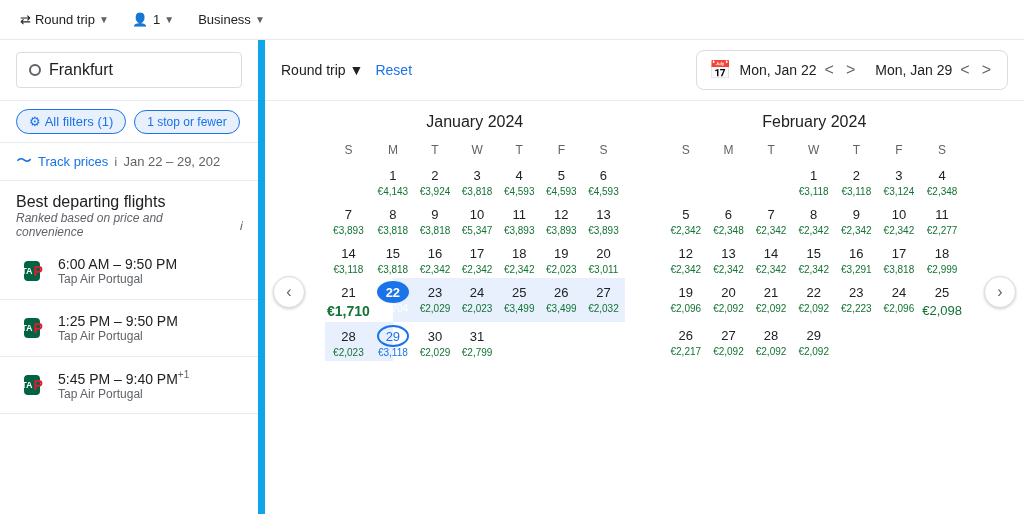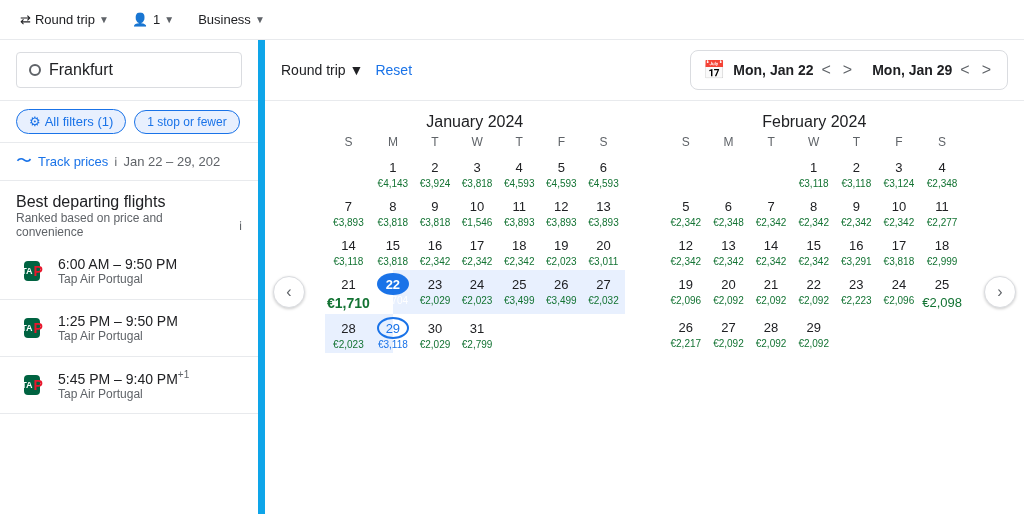--- a/index.html
+++ b/index.html
@@ -20,48 +20,48 @@
     .search-icon-circle { width: 12px; height: 12px; border-radius: 50%; border: 2px solid #5f6368; }
     .search-text { font-size: 16px; color: #202124; }
     .filters-row { display: flex; align-items: center; gap: 8px; padding: 8px 16px; border-bottom: 1px solid #e8eaed; }
     .filter-btn { display: flex; align-items: center; gap: 4px; padding: 4px 12px; border: 1px solid #dadce0; border-radius: 20px; font-size: 13px; cursor: pointer; }
     .filter-btn.active { background: #e8f0fe; border-color: #1a73e8; color: #1a73e8; }
     .filter-btn.pill { background: #e8f0fe; border-color: #1a73e8; color: #1a73e8; font-size: 12px; }
     .track-prices { display: flex; align-items: center; gap: 6px; padding: 8px 16px; border-bottom: 1px solid #e8eaed; font-size: 13px; color: #1a73e8; cursor: pointer; }
     .track-icon { color: #1a73e8; font-size: 16px; }
     .best-flights-title { padding: 12px 16px 4px; }
     .best-flights-title h3 { font-size: 16px; font-weight: 500; }
-    .best-flights-sub { font-size: 12px; color: #5f6368; display: flex; align-items: center; gap: 12px; }
+    .best-flights-sub { font-size: 12px; color: #5f6368; display: flex; align-items: center; gap: 12px; font-style: italic; }
     .flight-list { overflow-y: auto; flex: 1; }
     .flight-item { display: flex; align-items: center; padding: 12px 16px; border-bottom: 1px solid #e8eaed; gap: 10px; cursor: pointer; }
     .airline-logo { width: 32px; height: 32px; display: flex; align-items: center; justify-content: center; }
     .tap-logo { background: #006341; border-radius: 4px; color: white; font-size: 9px; font-weight: bold; width: 16px; height: 20px; display: flex; align-items: center; justify-content: center; }
     .tap-p { color: #e8172c; font-size: 14px; font-weight: bold; margin-left: 1px; }
     .flight-details { flex: 1; }
     .flight-time { font-size: 14px; font-weight: 500; }
     .flight-airline { font-size: 12px; color: #5f6368; }
 
     
     .right-panel { flex: 1; display: flex; flex-direction: column; overflow: hidden; position: relative; }
     .calendar-header { display: flex; align-items: center; justify-content: space-between; padding: 10px 16px; border-bottom: 1px solid #e8eaed; }
     .cal-header-left { display: flex; align-items: center; gap: 12px; }
     .round-trip-select { display: flex; align-items: center; gap: 4px; font-size: 14px; cursor: pointer; }
     .reset-btn { color: #1a73e8; font-size: 14px; cursor: pointer; background: none; border: none; }
     .date-range-display { display: flex; align-items: center; gap: 8px; border: 1px solid #dadce0; border-radius: 8px; padding: 8px 12px; }
     .date-nav { display: flex; align-items: center; gap: 4px; }
     .date-nav-btn { background: none; border: none; cursor: pointer; color: #5f6368; font-size: 16px; padding: 2px 4px; }
     .date-separator { color: #5f6368; }
-    .date-text { font-size: 14px; font-weight: 700; }
+    .date-text { font-size: 14px; font-weight: 400; }
     .cal-icon { font-size: 18px; color: #5f6368; }
 
     
     .calendars-wrap { display: flex; flex: 1; overflow: hidden; position: relative; }
     .calendar-nav-btn { position: absolute; top: 50%; transform: translateY(-50%); background: white; border: 1px solid #dadce0; border-radius: 50%; width: 32px; height: 32px; display: flex; align-items: center; justify-content: center; cursor: pointer; z-index: 10; font-size: 16px; color: #5f6368; box-shadow: 0 1px 3px rgba(0,0,0,0.2); }
     .calendar { flex: 1; padding: 12px 20px; }
-    .calendar-title { text-align: center; font-size: 16px; font-weight: 500; margin-bottom: 0; }
+    .calendar-title { text-align: center; font-size: 16px; font-weight: 500; margin-bottom: 8px; }
     .cal-grid { display: grid; grid-template-columns: repeat(7, 1fr); gap: 0; }
     .cal-day-header { text-align: center; font-size: 12px; color: #5f6368; padding: 4px 0; font-weight: 500; }
     .cal-cell { text-align: center; padding: 3px 2px; cursor: pointer; }
     .cal-cell .day-num { font-size: 13px; font-weight: 400; width: 32px; height: 22px; display: flex; align-items: center; justify-content: center; margin: 0 auto; border-radius: 50%; }
     .cal-cell .price { font-size: 10px; color: #137333; }
     .cal-cell.empty { cursor: default; }
     .calendars-container { display: flex; flex: 1; }
     .nav-left-wrap { display: flex; align-items: center; padding: 0 8px; }
     .nav-right-wrap { display: flex; align-items: center; padding: 0 8px; }
   </style>
@@ -228,21 +228,21 @@
               <div class="cal-cell">
           <div class="day-num" style="">8</div>
           <div class="price" style="font-size:10px; color:#137333;">€3,818</div>
         </div>
               <div class="cal-cell">
           <div class="day-num" style="">9</div>
           <div class="price" style="font-size:10px; color:#137333;">€3,818</div>
         </div>
               <div class="cal-cell">
           <div class="day-num" style="">10</div>
-          <div class="price" style="font-size:10px; color:#137333;">€1,546</div>
+          <div class="price" style="font-size:10px; color:#137333;">€5,347</div>
         </div>
               <div class="cal-cell">
           <div class="day-num" style="">11</div>
           <div class="price" style="font-size:10px; color:#137333;">€3,893</div>
         </div>
               <div class="cal-cell">
           <div class="day-num" style="">12</div>
           <div class="price" style="font-size:10px; color:#137333;">€3,893</div>
         </div>
               <div class="cal-cell">

